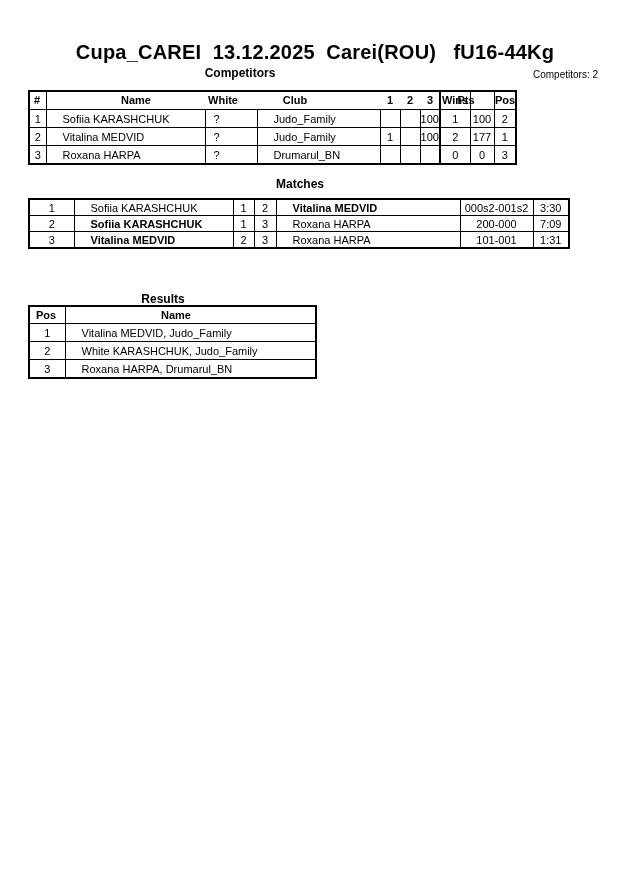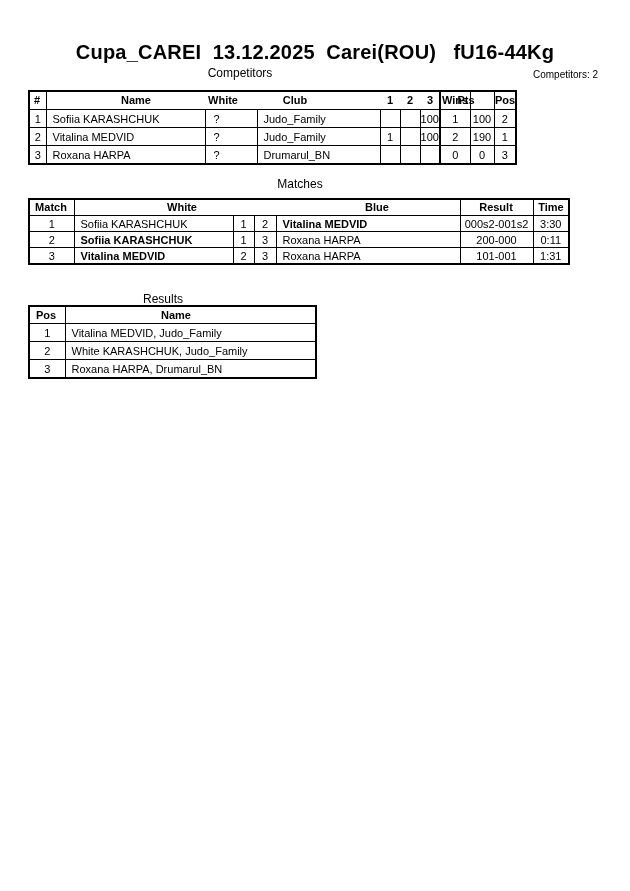--- a/index.html
+++ b/index.html
@@ -7,21 +7,21 @@
     width:630px;height:891px;background:#ffffff;position:relative;
     font-family:"Liberation Sans","DejaVu Sans",sans-serif;color:#000;
     overflow:hidden;
   }
   .main-title{
     position:absolute;left:315px;top:41px;transform:translateX(-50%);
     font-size:20px;font-weight:bold;white-space:pre;letter-spacing:.2px;
   }
   .sec-title{
     position:absolute;transform:translateX(-50%);
-    font-size:12px;font-weight:normal;white-space:nowrap;
+    font-size:12px;font-weight:bold;white-space:nowrap;
   }
   .t-competitors{left:240px;top:66px;}
   .t-matches{left:300px;top:177px;}
   .t-results{left:163px;top:292px;}
   .count-label{
     position:absolute;right:32px;top:69px;font-size:10px;white-space:nowrap;
   }
   .tbl{
     position:absolute;border:2px solid #000;background:#fff;
   }
@@ -46,21 +46,21 @@
     font-size:11px;padding:0;white-space:nowrap;overflow:hidden;
     border-right:1px solid #000;border-bottom:1px solid #000;
     vertical-align:middle;
   }
   td:last-child{border-right:none;}
   tr:last-child td{border-bottom:none;}
   .tbl-competitors td{height:17px;}
   .tbl-matches td{height:15px;}
   .tbl-results td{height:17px;}
   td.c{text-align:center;}
-  td.l{text-align:left;padding-left:6px;}
+  td.l{text-align:left;padding-left:16px;}
   td.grade{text-align:left;padding-left:8px;}
   td.winsep{border-left:2px solid #000;}
 </style>
 </head>
 <body>
 
 <div>
 
   <div class="main-title">Cupa_CAREI  13.12.2025  Carei(ROU)   fU16-44Kg</div>
   <div class="sec-title t-competitors">Competitors</div>
@@ -111,21 +111,21 @@
       </tr>
       <tr>
         <td class="c">2</td>
         <td class="l">Vitalina MEDVID</td>
         <td class="grade">?</td>
         <td class="l">Judo_Family</td>
         <td class="c">1</td>
         <td class="c"></td>
         <td class="c">100</td>
         <td class="c winsep">2</td>
-        <td class="c">190</td>
+        <td class="c">177</td>
         <td class="c">1</td>
       </tr>
       <tr>
         <td class="c">3</td>
         <td class="l">Roxana HARPA</td>
         <td class="grade">?</td>
         <td class="l">Drumarul_BN</td>
         <td class="c"></td>
         <td class="c"></td>
         <td class="c"></td>
@@ -133,30 +133,20 @@
         <td class="c">0</td>
         <td class="c">3</td>
       </tr>
     </tbody>
       </table>
   </div>
 
   <div class="sec-title t-matches">Matches</div>
 
   <div class="tbl tbl-matches">
-    <div class="thead" style="height:15px;line-height:15px;">
-      <span class="hlbl" style="left:21px">Match</span>
-      <span class="hlbl" style="left:152px">White</span>
-      <span class="hlbl" style="left:347px">Blue</span>
-      <span class="hlbl" style="left:466px">Result</span>
-      <span class="hlbl" style="left:521px">Time</span>
-      <i class="vline" style="left:44px"></i>
-      <i class="vline" style="left:430px"></i>
-      <i class="vline" style="left:503px"></i>
-    </div>
     <table>
       <colgroup>
         <col style="width:44px">
           <col style="width:159px">
           <col style="width:21px">
           <col style="width:22px">
         <col style="width:184px">
           <col style="width:73px">
           <col style="width:35px">
       </colgroup>
@@ -170,21 +160,21 @@
         <td class="c">000s2-001s2</td>
         <td class="c">3:30</td>
       </tr>
       <tr>
         <td class="c">2</td>
         <td class="l" style="font-weight: bold;">Sofiia KARASHCHUK</td>
         <td class="c">1</td>
         <td class="c">3</td>
         <td class="l">Roxana HARPA</td>
         <td class="c">200-000</td>
-        <td class="c">0:11</td>
+        <td class="c">7:09</td>
       </tr>
       <tr>
         <td class="c">3</td>
         <td class="l" style="font-weight: bold;">Vitalina MEDVID</td>
         <td class="c">2</td>
         <td class="c">3</td>
         <td class="l">Roxana HARPA</td>
         <td class="c">101-001</td>
         <td class="c">1:31</td>
       </tr>

